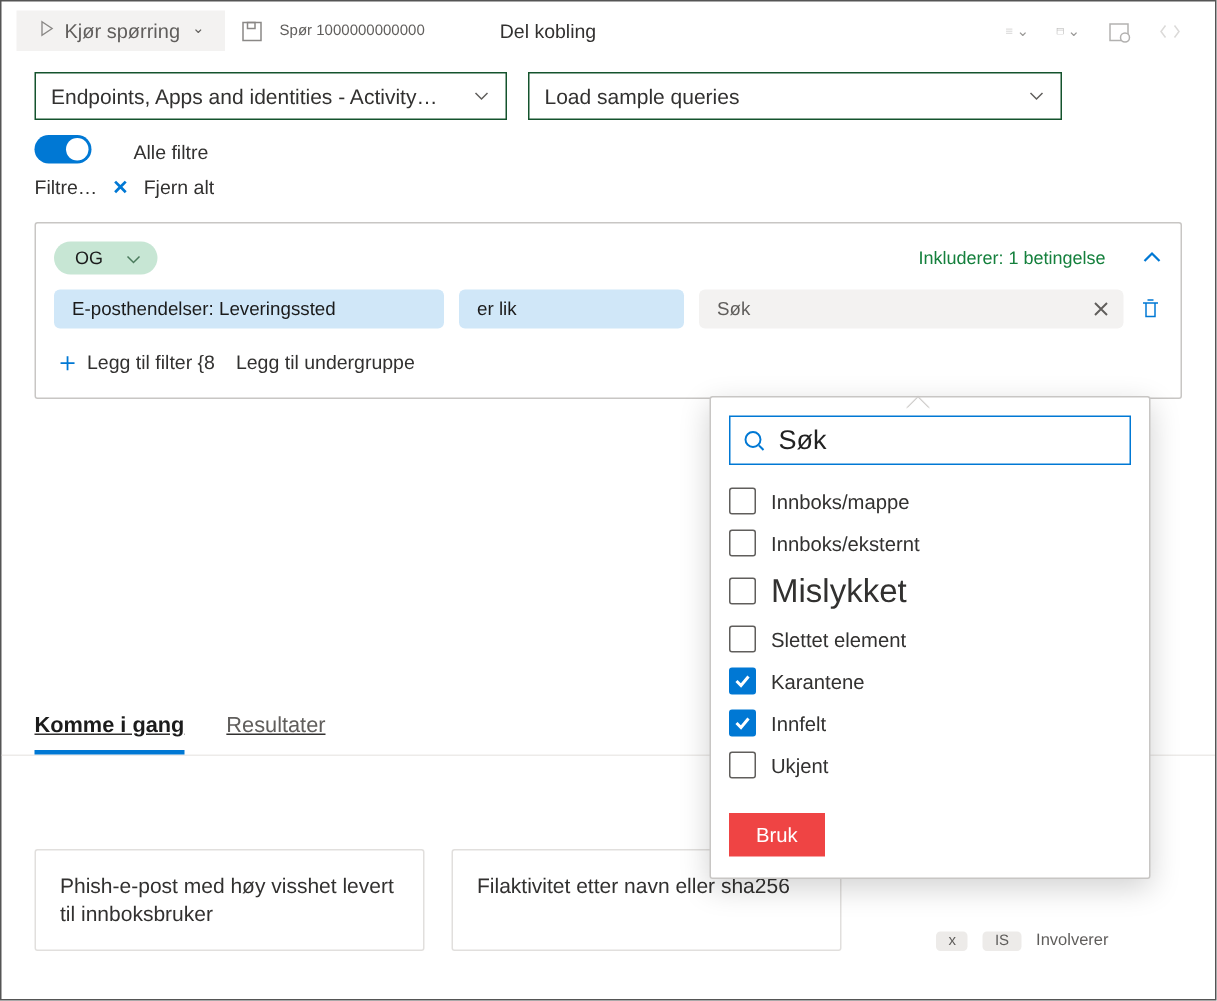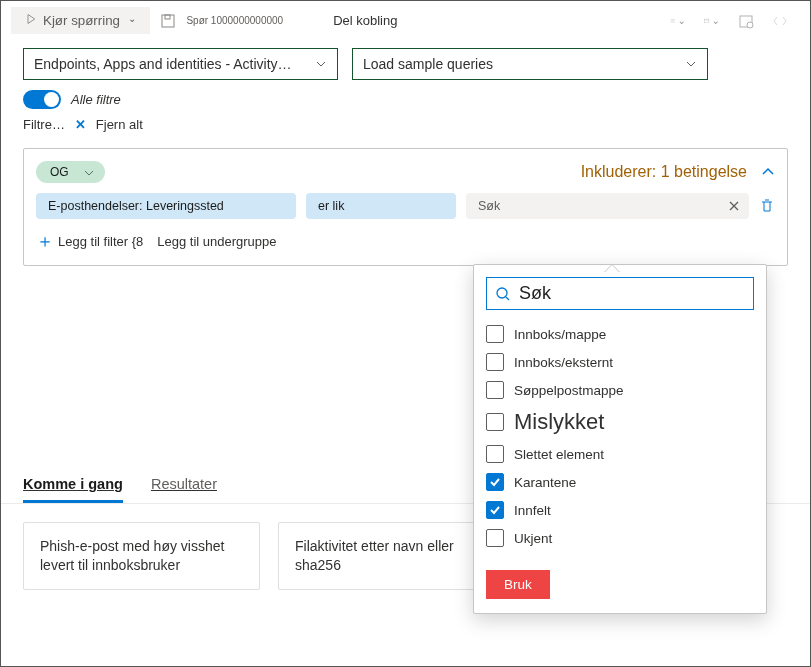--- a/index.html
+++ b/index.html
@@ -53,24 +53,23 @@
     color: #323130;
     cursor: pointer;
     background: #fff;
   }
   .select-box:first-child { width: 315px; }
   .select-box:last-child { width: 356px; }
   .chev { width: 12px; height: 12px; color: #605e5c; }
 
   .filters-row {
     display: flex;
-    align-items: center;
+    align-items: flex-end;
     padding: 6px 22px 2px;
-    gap: 10px;
-    font-style: italic;
+    gap: 28px;
   }
   .toggle {
     width: 38px; height: 19px; border-radius: 10px; background: #0078d4; position: relative;
   }
   .toggle::after {
     content: ""; position: absolute; right: 2px; top: 2px; width: 15px; height: 15px; background: #fff; border-radius: 50%;
   }
   .filters-label { font-size: 13px; }
 
   .filter-actions {
@@ -91,21 +90,21 @@
   .and-pill {
     background: #c7e6d4;
     border-radius: 14px;
     padding: 4px 36px 4px 14px;
     font-size: 12px;
     position: relative;
     display: inline-flex; align-items: center;
     color: #1b1b1b;
   }
   .and-pill .chev { position: absolute; right: 10px; top: 6px; }
-  .inc-text { font-size: 16px; color: #a16207; }
+  .inc-text { font-size: 12px; color: #15803d; margin-right: 10px; }
   .collapse-chev { color: #0078d4; width: 14px; height: 14px; }
 
   .cond-row {
     display: flex; align-items: center; gap: 10px; margin-bottom: 10px;
   }
   .pill {
     background: #d0e7f8;
     border-radius: 4px;
     padding: 6px 12px;
     font-size: 12.5px;
@@ -182,22 +181,22 @@
   }
   .tab {
     padding: 10px 0 8px; font-size: 14.5px; color: #605e5c; cursor: pointer;
   }
   .tab.active { color: #1b1b1b; border-bottom: 3px solid #0078d4; font-weight: 600; }
 
   .cards {
     display: flex; gap: 18px; padding: 18px 22px;
   }
   .card {
-    border: 1px solid #e1dfdd; border-radius: 2px; padding: 14px 16px; width: 237px;
-    font-size: 14px; line-height: 1.35;
+    border: 1px solid #e1dfdd; border-radius: 2px; padding: 14px 16px; width: 260px;
+    font-size: 14px; line-height: 1.35; margin-top: 44px;
   }
   .card-hint {
     width: 160px; font-size: 11px; color: #605e5c; align-self: flex-end; display: flex; gap: 10px; align-items: center; justify-content: flex-end;
   }
   .mini-pill { background: #edebe9; border-radius: 3px; padding: 1px 8px; font-size: 10px; }
 </style>
 </head>
 <body>
 
 <div class="toolbar">
@@ -324,24 +323,20 @@
   </div>
   <div class="po-list" id="po-list">
       <div class="po-item">
         <span class="cb"></span>
         <span class="lbl">Innboks/mappe</span>
       </div>
       <div class="po-item">
         <span class="cb"></span>
         <span class="lbl">Innboks/eksternt</span>
       </div>
-      <div class="po-item">
-        <span class="cb"></span>
-        <span class="lbl">Søppelpostmappe</span>
-      </div>
       <div class="po-item big">
         <span class="cb"></span>
         <span class="lbl">Mislykket</span>
       </div>
       <div class="po-item">
         <span class="cb"></span>
         <span class="lbl">Slettet element</span>
       </div>
       <div class="po-item">
         <span class="cb checked">

